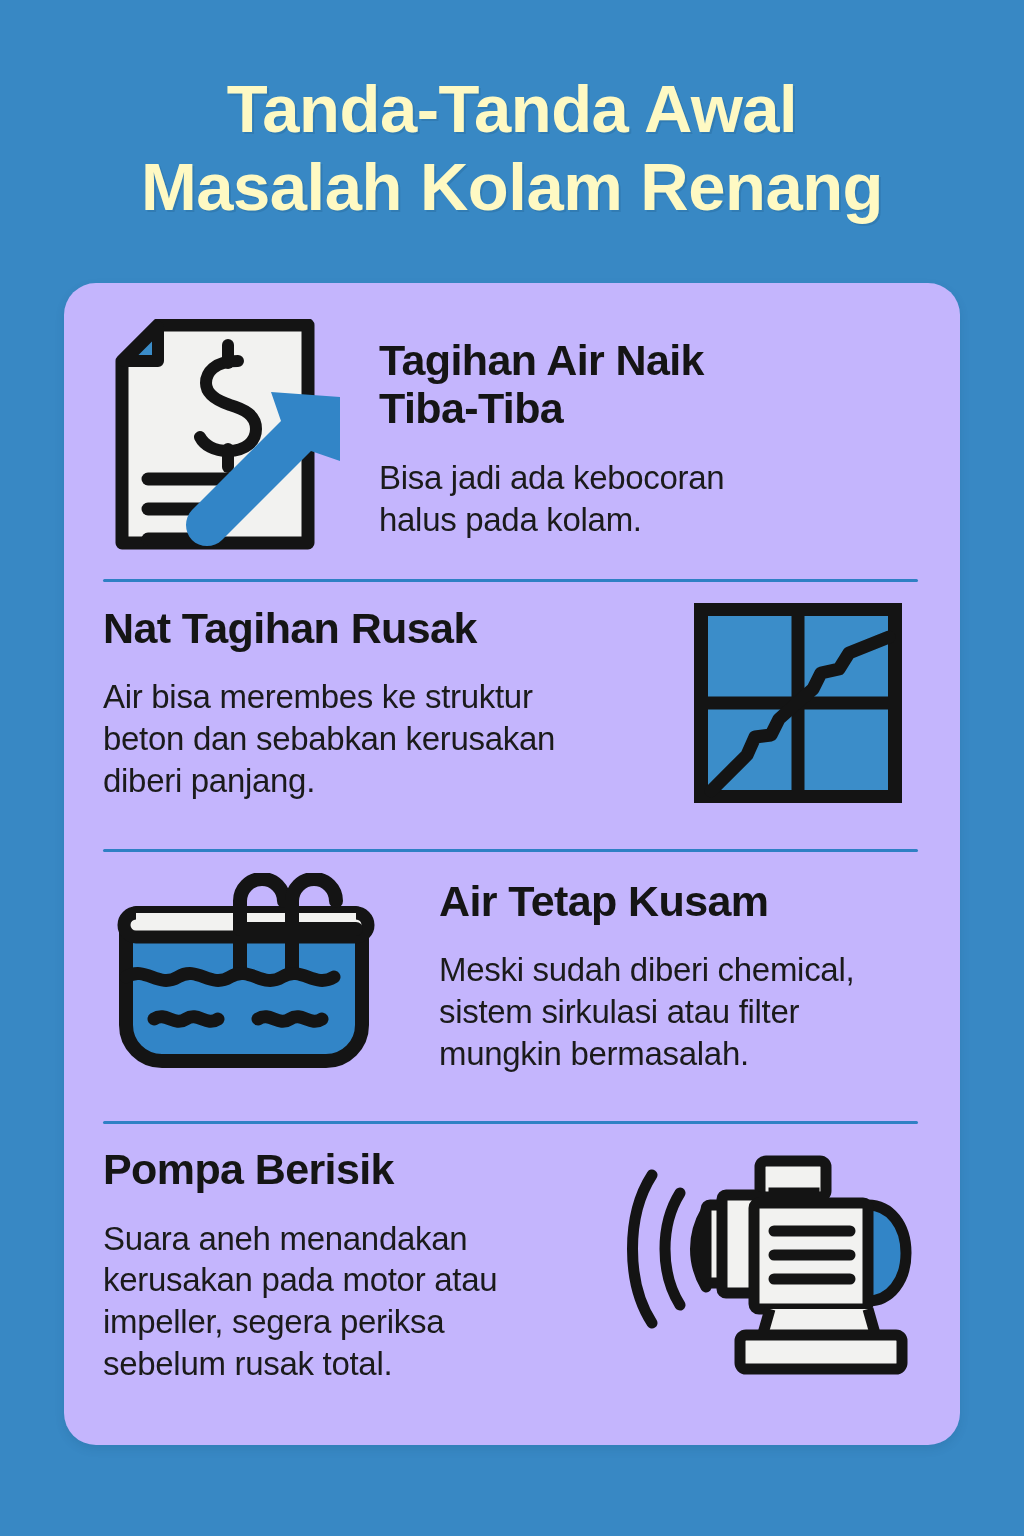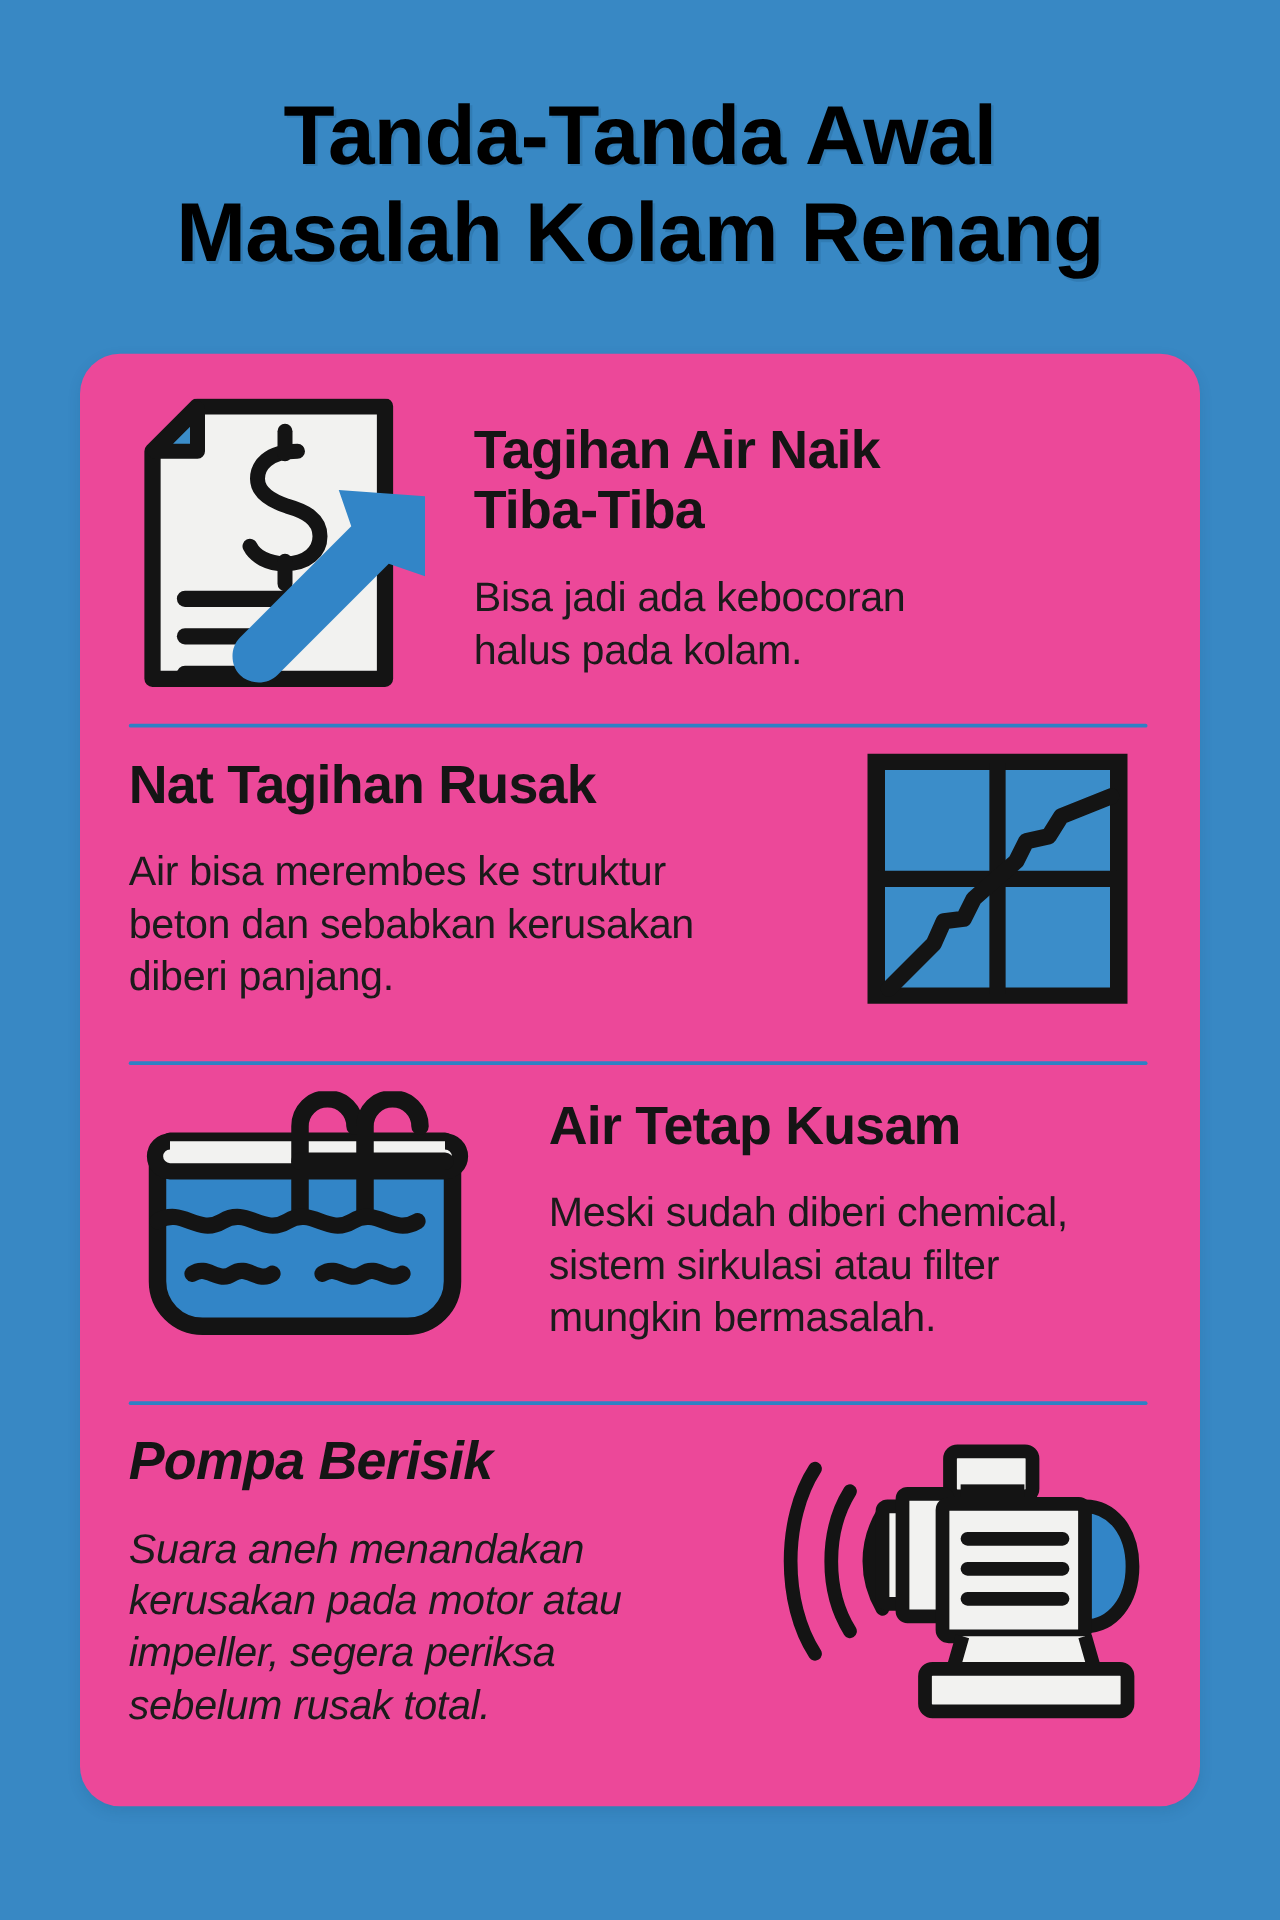--- a/index.html
+++ b/index.html
@@ -9,37 +9,37 @@
     font-family:"Liberation Sans", sans-serif;
     overflow:hidden;
     position:relative;
   }
 
   
   .poster-title {
     width:1024px;
     padding-top:70px;
     text-align:center;
-    color:#000000;
+    color:#fef9c3;
     font-size:67px;
     font-weight:bold;
     line-height:1.16;
     letter-spacing:-0.5px;
     text-shadow:2px 2px 0 rgba(20,70,110,0.18);
   }
   .poster-title .line { display:block; white-space:nowrap; }
 
   
   .card {
     position:absolute;
     left:64px;
     top:283px;
     width:896px;
     height:1162px;
-    background:#ec4899;
+    background:#c4b5fd;
     border-radius:32px;
     box-shadow:0 4px 10px rgba(15,60,95,0.13);
     padding:0 0;
   }
 
   .section {
     display:flex;
     align-items:center;
     padding:0 0 0 0;
     width:100%;
@@ -183,21 +183,21 @@
       <div class="sec-heading">Air Tetap Kusam</div>
       <div class="sec-body">Meski sudah diberi chemical,
 sistem sirkulasi atau filter
 mungkin bermasalah.</div>
     </div>
   </div>
 
   <div class="divider" id="div3"></div>
 
   <div class="section" id="sec4">
-    <div class="sec-text" style="width:510px;font-style:italic;">
+    <div class="sec-text" style="width:510px;">
       <div class="sec-heading">Pompa Berisik</div>
       <div class="sec-body">Suara aneh menandakan
 kerusakan pada motor atau
 impeller, segera periksa
 sebelum rusak total.</div>
     </div>
     <div class="sec-icon" style="width:310px;">
       <svg width="300" height="224" viewBox="0 0 300 224">
 
         <g fill="none" stroke="#141414" stroke-width="11" stroke-linecap="round">

